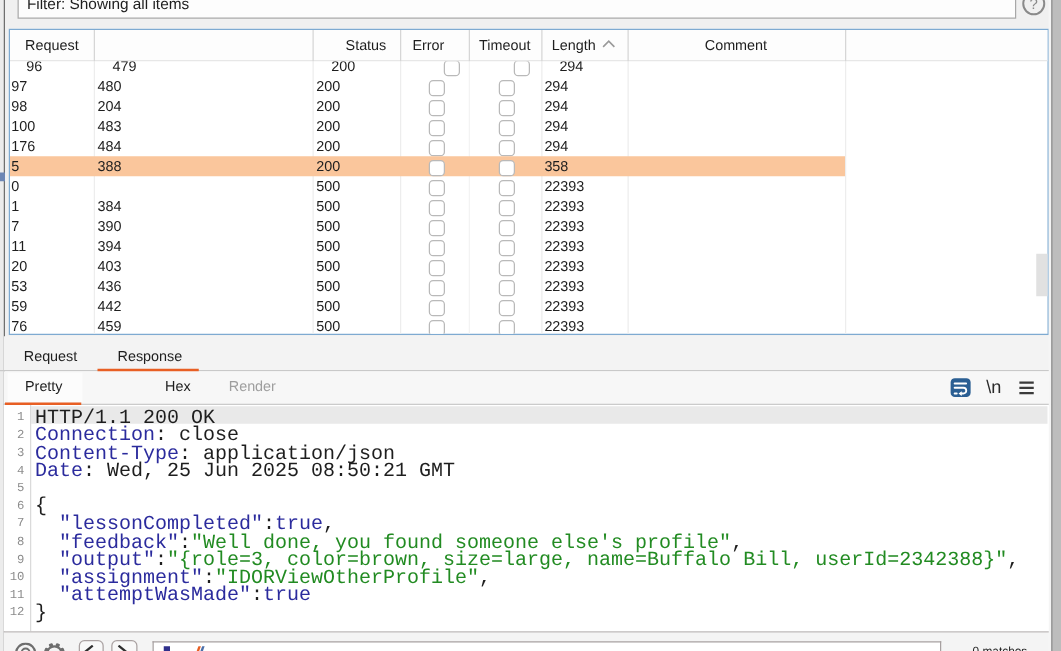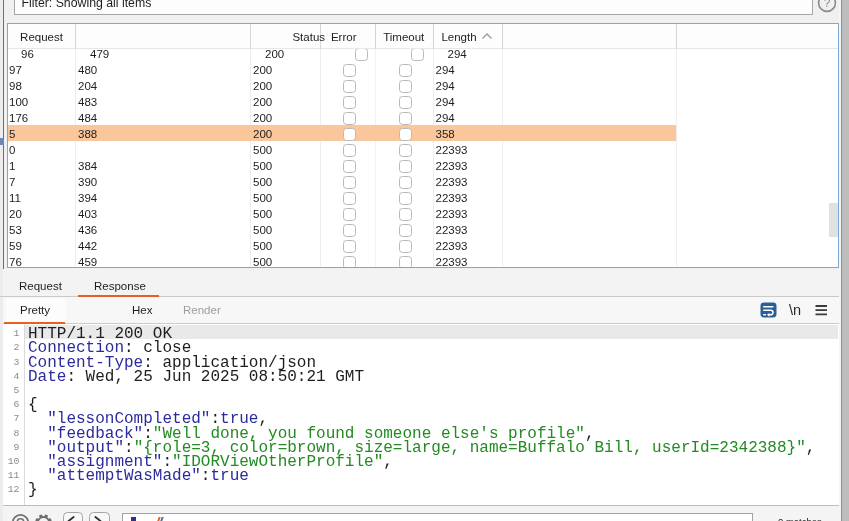--- a/index.html
+++ b/index.html
@@ -40,26 +40,27 @@
   <div class="abs" style="left:67px;top:25px;width:1px;height:220px;background:#ededed;"></div>
   <div class="abs" style="left:242px;top:25px;width:1px;height:220px;background:#ededed;"></div>
   <div class="abs" style="left:311.5px;top:25px;width:1px;height:220px;background:#ededed;"></div>
   <div class="abs" style="left:367px;top:25px;width:1px;height:220px;background:#f3f3f3;"></div>
   <div class="abs" style="left:424.5px;top:25px;width:1px;height:220px;background:#ededed;"></div>
   <div class="abs" style="left:493.5px;top:25px;width:1px;height:220px;background:#ededed;"></div>
   <div class="abs" style="left:668px;top:25px;width:1px;height:220px;background:#ededed;"></div>
 
   <div class="abs" id="hdr" style="top:6.5px;font-size:11.5px;color:#1e1e1e;width:830px;height:16px;z-index:3;">
       <div class="abs" style="left:0px;width:67px;text-align:center;">Request</div>
-      <div class="abs" style="left:242px;width:69.5px;text-align:center;padding-left:24px;">Status</div>
-      <div class="abs" style="left:293px;width:55.5px;text-align:right;">Error</div>
+      <div class="abs" style="left:226px;width:69.5px;text-align:center;padding-left:24px;">Status</div>
+      <div class="abs" style="left:307px;width:55.5px;text-align:center;">Error</div>
       <div class="abs" style="left:367px;width:57.5px;text-align:center;">Timeout</div>
       <div class="abs" style="left:424.5px;width:69px;text-align:center;">Length<svg width="16" height="8" viewBox="0 0 16 8" style="margin-bottom:0.5px">
           <path d="M5.5 6.5 L10 2 L14.5 6.5" stroke="#9a9a9a" stroke-width="1.3" fill="none"></path>
         </svg></div>
+      <div class="abs" style="left:493.5px;width:174.5px;text-align:center;">Comment</div>
     </div>
 
   <div id="rows">
       <div class="abs" style="left:12px;top:21px;width:830px;height:16px;font-size:11.5px;color:#1e1e1e;">
         <span class="abs" style="left:1px;top:2.5px;">96</span>
         <span class="abs" style="left:70px;top:2.5px;">479</span>
         <span class="abs" style="left:245px;top:2.5px;">200</span>
         <span class="abs" style="left:427.5px;top:2.5px;">294</span>
         <span class="abs" style="left:334.5px;top:3px;width:13px;height:12.5px;border:1px solid #b9b9b9;border-radius:3.5px;background:#fff;box-sizing:border-box;"></span>
         <span class="abs" style="left:390.5px;top:3px;width:13px;height:12.5px;border:1px solid #b9b9b9;border-radius:3.5px;background:#fff;box-sizing:border-box;"></span>

